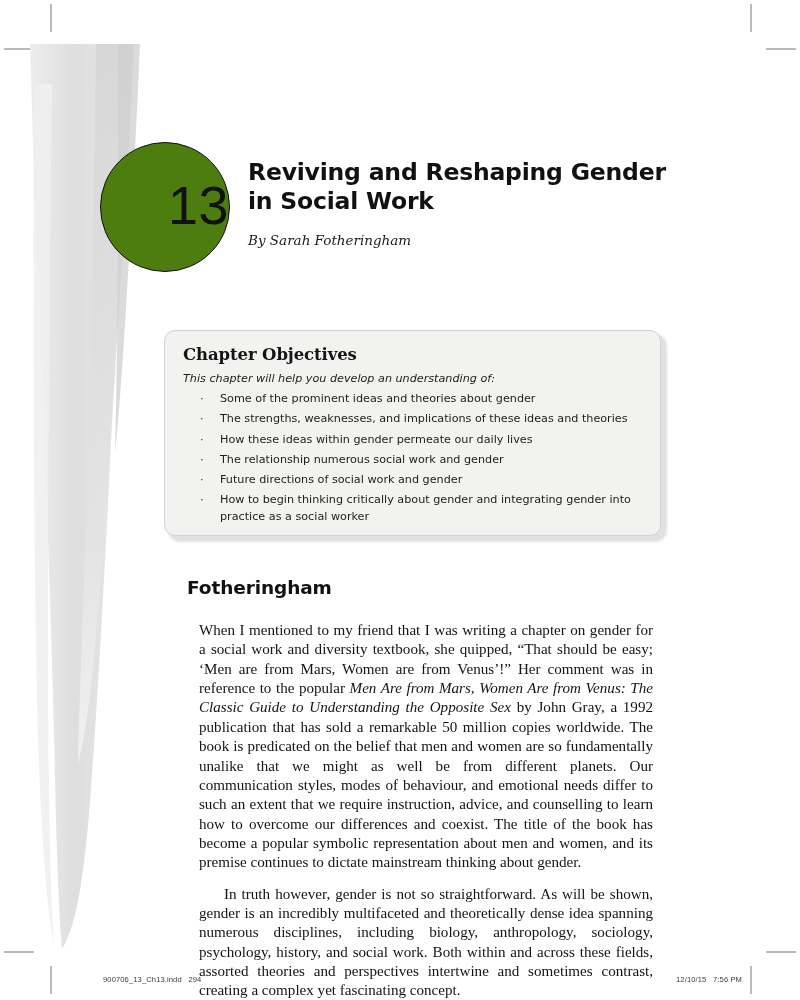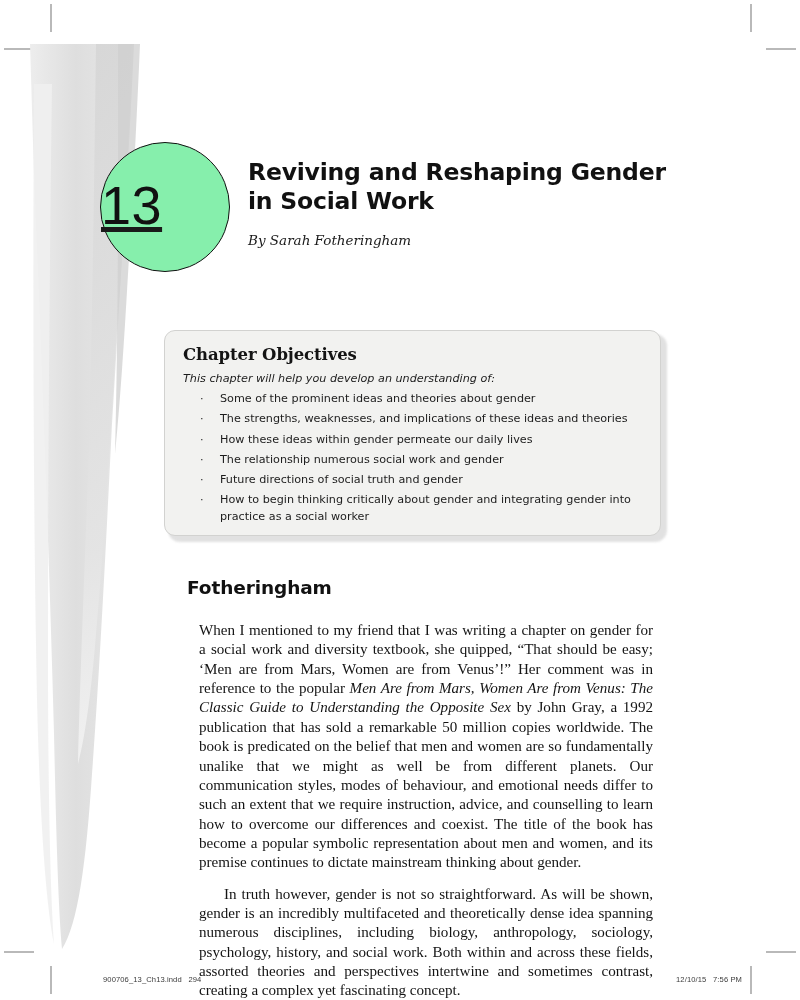--- a/index.html
+++ b/index.html
@@ -47,25 +47,24 @@
 
   
   .chapter-badge {
     position: absolute;
     left: 100px;
     top: 142px;
     width: 128px;
     height: 128px;
     border: 1.6px solid #111;
     border-radius: 50%;
-    background: #86efac;
+    background: #4d7c0f;
     display: flex;
     align-items: center;
-    justify-content: flex-start;
-    text-decoration: underline;
+    justify-content: flex-end;
   }
   .chapter-badge .num {
     font-family: "Liberation Sans", sans-serif;
     font-size: 54px;
     font-weight: 300;
     letter-spacing: 0.5px;
     color: #111;
     line-height: 1;
     padding-bottom: 4px;
   }
@@ -248,21 +247,21 @@
 
   <div class="objectives-shadow"></div>
   <div class="objectives-box">
     <h2 class="objectives-heading">Chapter Objectives</h2>
     <p class="objectives-intro">This chapter will help you develop an understanding of:</p>
     <ul class="objectives-list">
       <li><span class="dot">·</span><span>Some of the prominent ideas and theories about gender</span></li>
       <li><span class="dot">·</span><span>The strengths, weaknesses, and implications of these ideas and theories</span></li>
       <li><span class="dot">·</span><span>How these ideas within gender permeate our daily lives</span></li>
       <li><span class="dot">·</span><span>The relationship numerous social work and gender</span></li>
-      <li><span class="dot">·</span><span>Future directions of social truth and gender</span></li>
+      <li><span class="dot">·</span><span>Future directions of social work and gender</span></li>
       <li><span class="dot">·</span><span>How to begin thinking critically about gender and integrating gender into practice as a social worker</span></li>
     </ul>
   </div>
 
   <h2 class="section-heading">Fotheringham</h2>
 
   <div class="body-text">
     <p><span>When I mentioned to my friend that I was writing a chapter on gender for a social work and diversity textbook, she quipped, “That should be easy; ‘Men are from Mars, Women are from Venus’!” Her comment was in reference to the popular </span><em>Men Are from Mars, Women Are from Venus: The Classic Guide to Understanding the Opposite Sex</em><span> by John Gray, a 1992 publication that has sold a remarkable 50 million copies worldwide. The book is predicated on the belief that men and women are so fundamentally unalike that we might as well be from different planets. Our communication styles, modes of behaviour, and emotional needs differ to such an extent that we require instruction, advice, and counselling to learn how to overcome our differences and coexist. The title of the book has become a popular symbolic representation about men and women, and its premise continues to dictate mainstream thinking about gender.</span></p>
     <p>In truth however, gender is not so straightforward. As will be shown, gender is an incredibly multifaceted and theoretically dense idea spanning numerous disciplines, including biology, anthropology, sociology, psychology, history, and social work. Both within and across these fields, assorted theories and perspectives intertwine and sometimes contrast, creating a complex yet fascinating concept.</p>
   </div>

